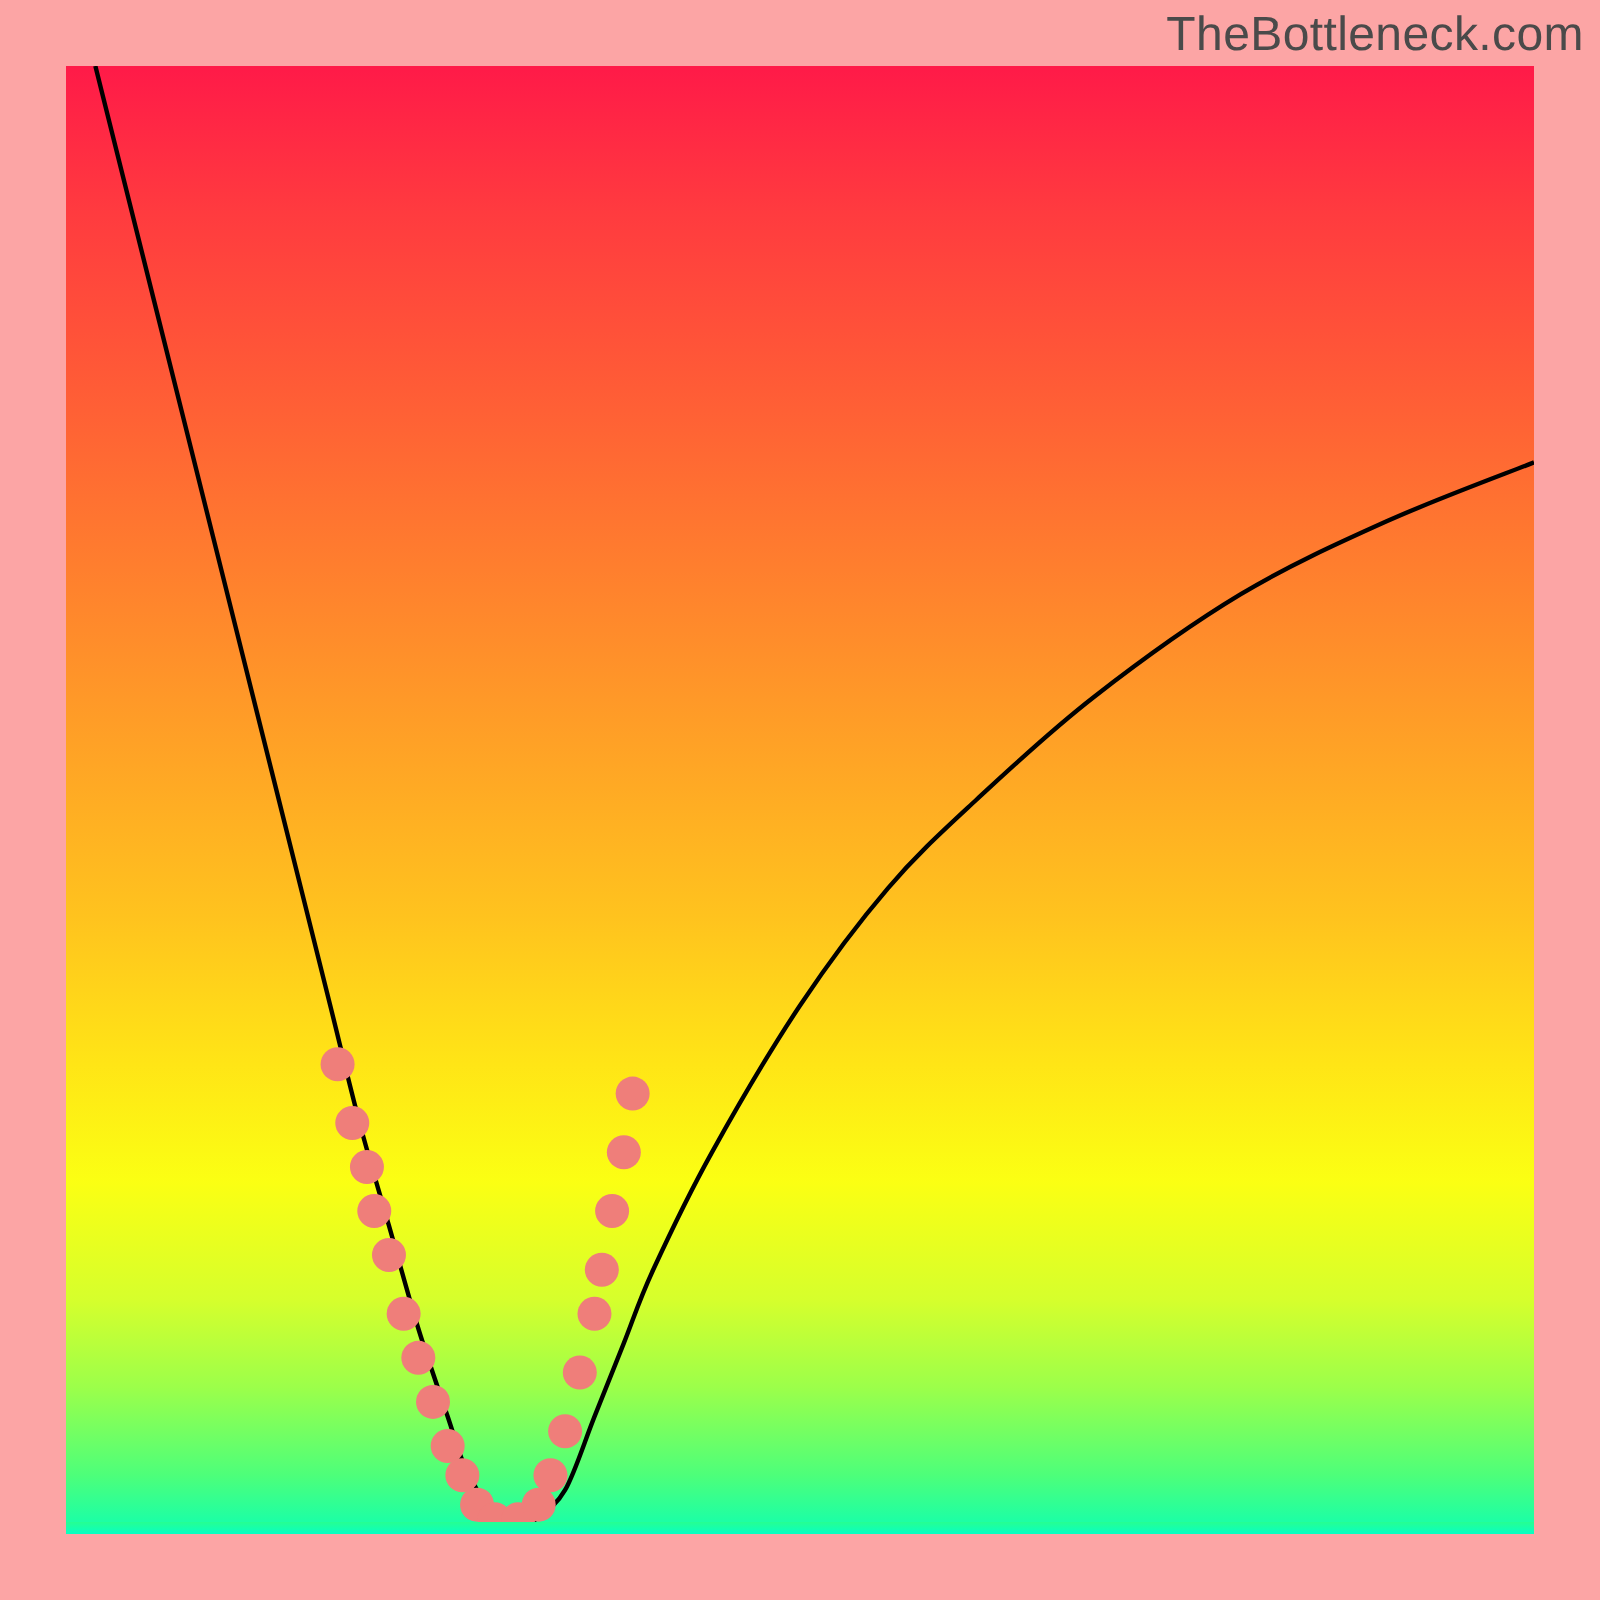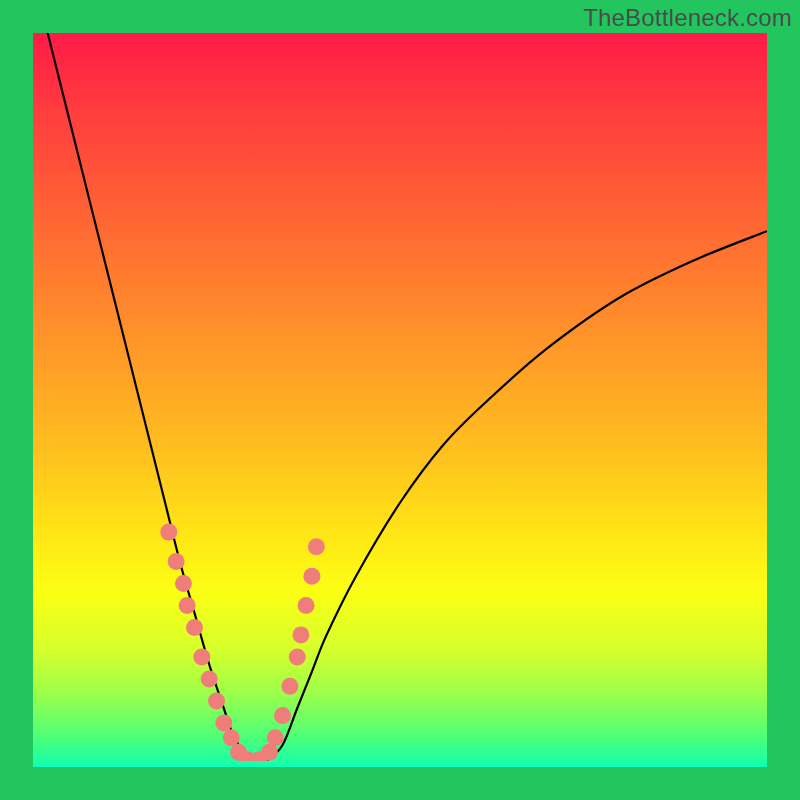--- a/index.html
+++ b/index.html
@@ -8,21 +8,21 @@
     width: 800px;
     height: 800px;
     overflow: hidden;
     background: #000;
     font-family: Arial, Helvetica, sans-serif;
   }
   .frame {
     position: relative;
     width: 800px;
     height: 800px;
-    background: #22c55e;
+    background: #fca5a5;
   }
   .watermark {
     position: absolute;
     top: 4px;
     right: 8px;
     color: #4a4a4a;
     font-size: 24px;
     font-weight: 500;
     letter-spacing: 0.2px;
     z-index: 10;

